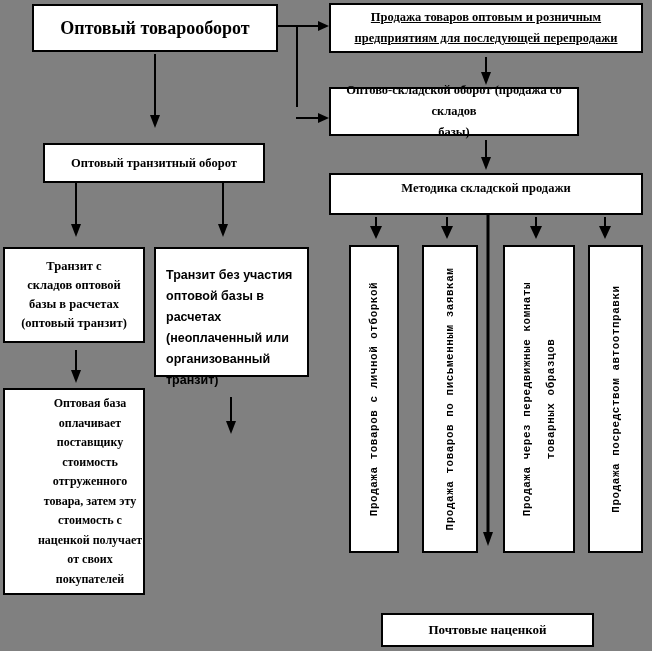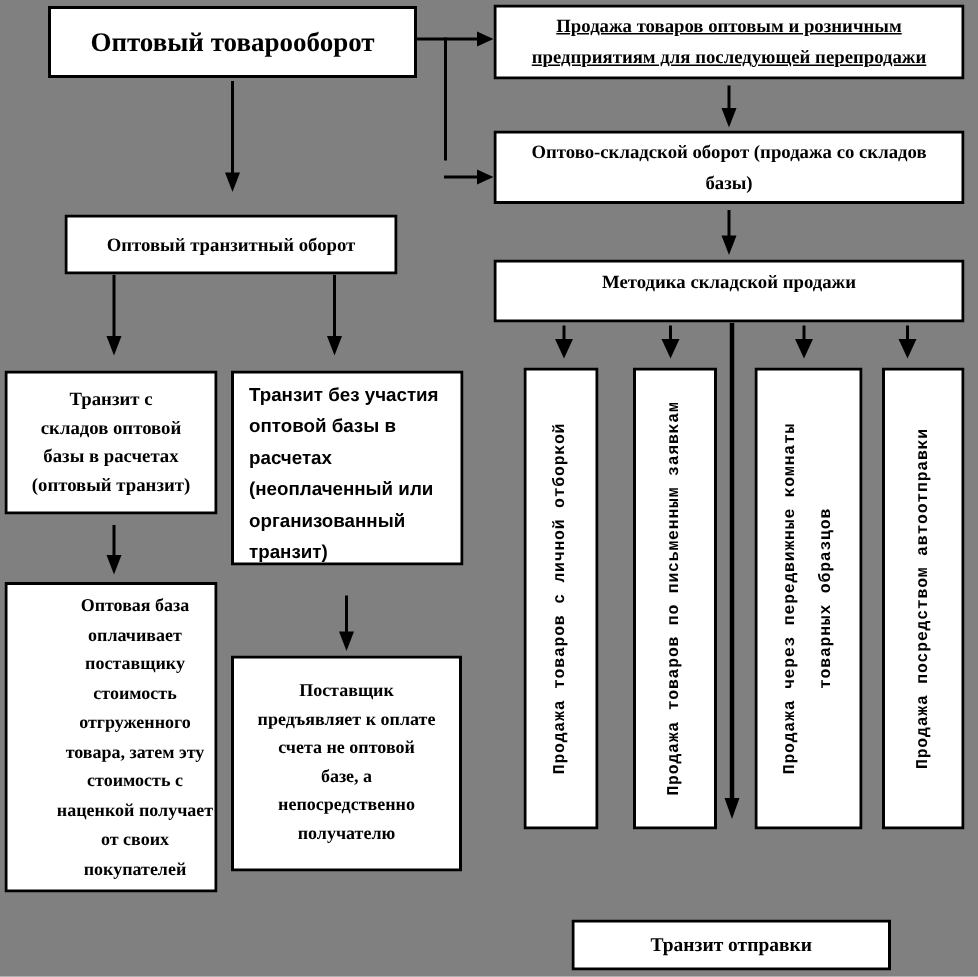--- a/index.html
+++ b/index.html
@@ -131,41 +131,41 @@
 
   <div class="box" style="left:32px;top:4px;width:246px;height:48px;font-size:18px;align-items:center;">
     <span class="txt">Оптовый товарооборот</span>
   </div>
 
   <div class="box" style="left:329px;top:3px;width:314px;height:50px;font-size:12.5px;line-height:21px;text-decoration:underline;">
     <span class="txt">Продажа товаров оптовым и розничным
 предприятиям для последующей перепродажи</span>
   </div>
 
-  <div class="box" style="left:329px;top:87px;width:314px;height:49px;font-size:12.5px;line-height:21px;">
+  <div class="box" style="left:329px;top:87px;width:250px;height:49px;font-size:12.5px;line-height:21px;">
     <span class="txt">Оптово-складской оборот (продажа со складов
 базы)</span>
   </div>
 
   <div class="box top-align" style="left:329px;top:173px;width:314px;height:42px;font-size:12.5px;padding-top:6px;justify-content:center;">
     <span class="txt">Методика складской продажи</span>
   </div>
 
   <div class="box top-align" style="left:43px;top:143px;width:222px;height:40px;font-size:12.5px;padding-top:11px;">
     <span class="txt">Оптовый транзитный оборот</span>
   </div>
 
   <div class="box" style="left:3px;top:247px;width:142px;height:96px;font-size:12.5px;line-height:19px;">
     <span class="txt">Транзит с
 складов оптовой
 базы в расчетах
 (оптовый транзит)</span>
   </div>
 
-  <div class="box top-align" style="left:154px;top:247px;width:155px;height:130px;font-size:12.5px;line-height:21px;padding:4px 2px 0 10px;font-family:'Liberation Sans',sans-serif;">
+  <div class="box top-align" style="left:154px;top:247px;width:155px;height:130px;font-size:12.5px;line-height:21px;padding:16px 2px 0 10px;font-family:'Liberation Sans',sans-serif;">
     <span class="txt" style="text-align:left;">Транзит без участия
 оптовой базы в
 расчетах
 (неоплаченный или
 организованный
 транзит)</span>
   </div>
 
   <div class="box" style="left:3px;top:388px;width:142px;height:207px;font-size:12px;line-height:19.5px;padding-left:32px;">
     <span class="txt">Оптовая база
@@ -173,43 +173,35 @@
 поставщику
 стоимость
 отгруженного
 товара, затем эту
 стоимость с
 наценкой получает
 от своих
 покупателей</span>
   </div>
 
-  <div class="box top-align" style="left:154px;top:437px;width:154px;height:144px;font-size:12px;line-height:19px;padding-top:12px;">
-    <span class="txt">Поставщик
-предъявляет к оплате
-счета не оптовой
-базе, а
-непосредственно
-получателю</span>
-  </div>
 
   <div class="box vbox" style="left:349px;top:245px;width:50px;height:308px;">
     <span class="vtxt">Продажа товаров с личной отборкой</span>
   </div>
 
   <div class="box vbox" style="left:422px;top:245px;width:56px;height:308px;">
     <span class="vtxt">Продажа товаров по письменным заявкам</span>
   </div>
 
   <div class="box vbox" style="left:503px;top:245px;width:72px;height:308px;">
     <span class="vtxt">Продажа через передвижные комнаты
 товарных образцов</span>
   </div>
 
   <div class="box vbox" style="left:588px;top:245px;width:55px;height:308px;">
     <span class="vtxt">Продажа посредством автоотправки</span>
   </div>
 
   <div class="box" style="left:381px;top:613px;width:213px;height:34px;font-size:13px;">
-    <span class="txt">Транзит отправки</span>
+    <span class="txt">Почтовые наценкой</span>
   </div>
 
 </div>
 
 </body></html>

